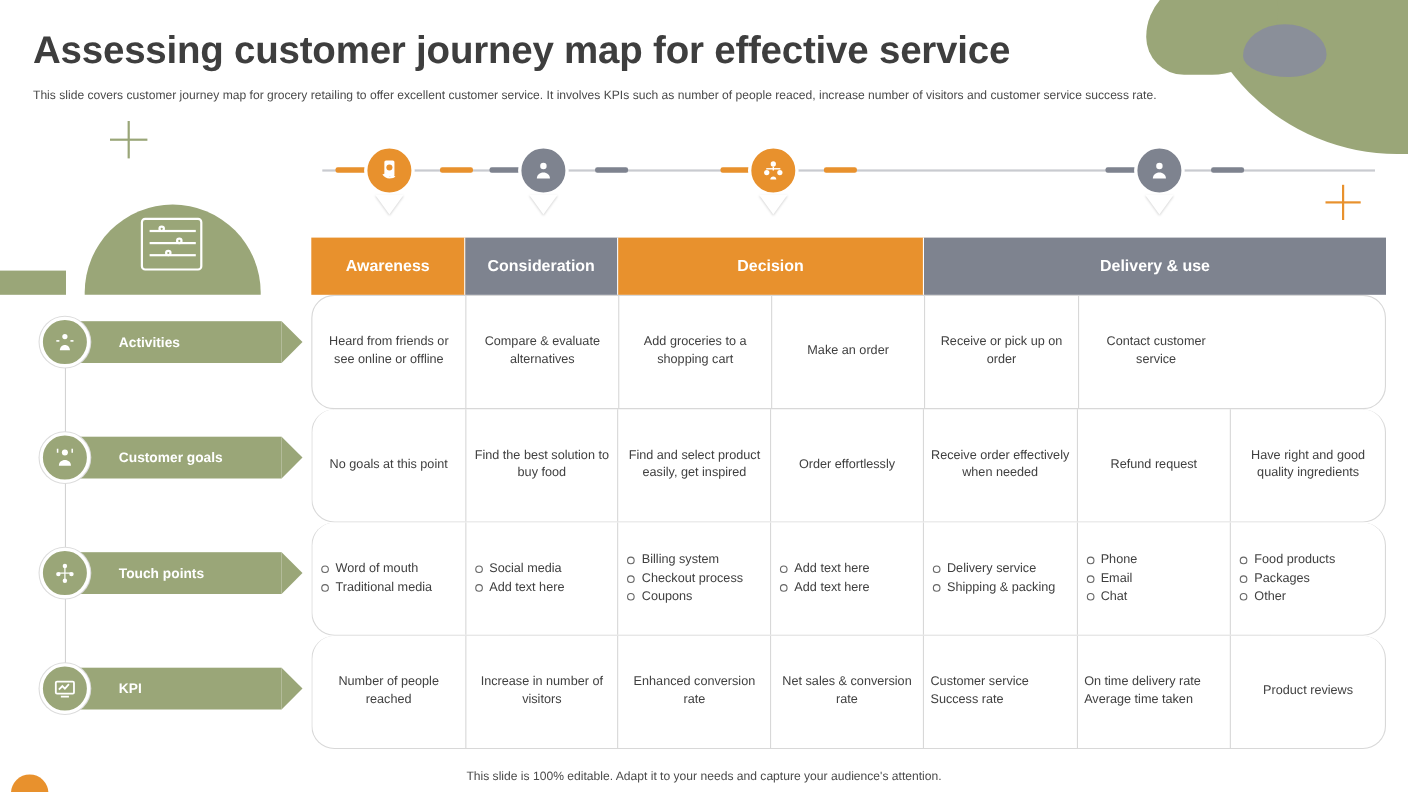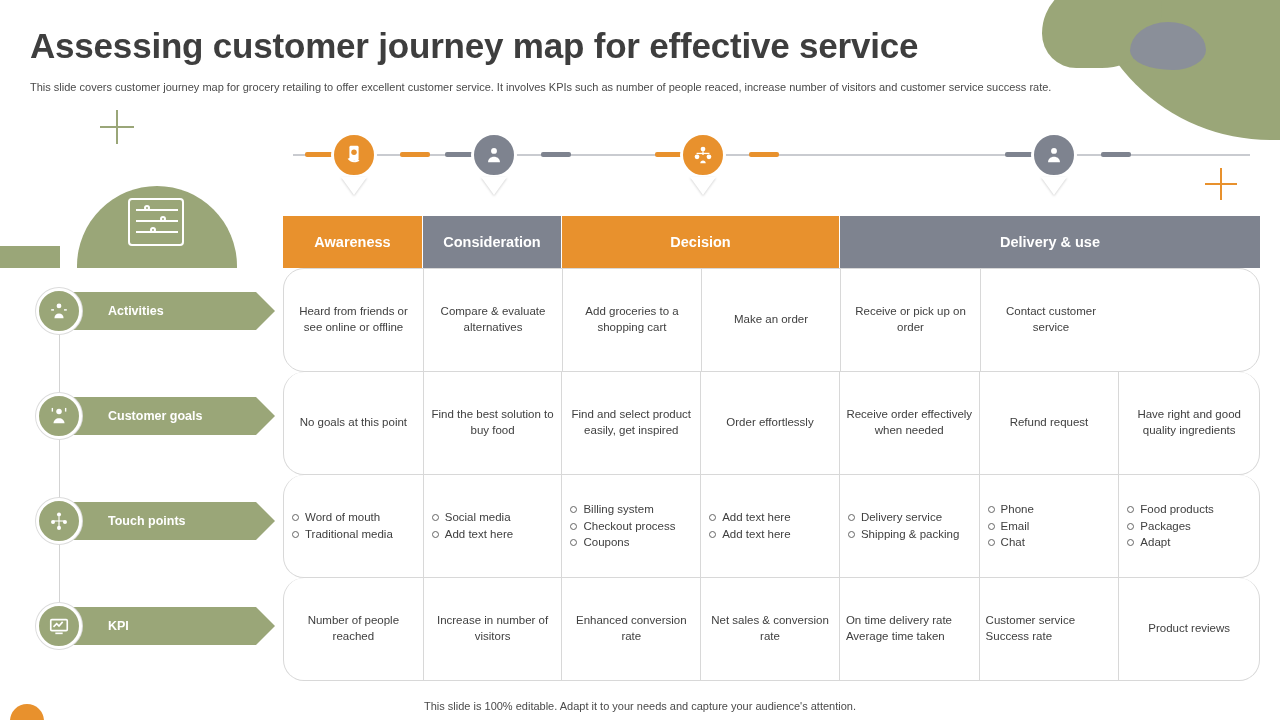--- a/index.html
+++ b/index.html
@@ -350,29 +350,29 @@
       <ul class="bul">
         <li>Phone</li>
         <li>Email</li>
         <li>Chat</li>
       </ul>
     </div>
     <div class="cell c7 list">
       <ul class="bul">
         <li>Food products</li>
         <li>Packages</li>
-        <li>Adapt</li>
+        <li>Other</li>
       </ul>
     </div>
   </div>
 
   <div class="m-row">
     <div class="cell c1">Number of people reached</div>
     <div class="cell c2">Increase in number of visitors</div>
     <div class="cell c3">Enhanced conversion rate</div>
     <div class="cell c4">Net sales &amp; conversion rate</div>
+    <div class="cell c6 leftal">Customer service Success rate</div>
     <div class="cell c5 leftal">On time delivery rate Average time taken</div>
-    <div class="cell c6 leftal">Customer service Success rate</div>
     <div class="cell c7">Product reviews</div>
   </div>
 </div>
 
 <div class="footer">This slide is 100% editable. Adapt it to your needs and capture your audience's attention.</div>
 
 </body></html>

